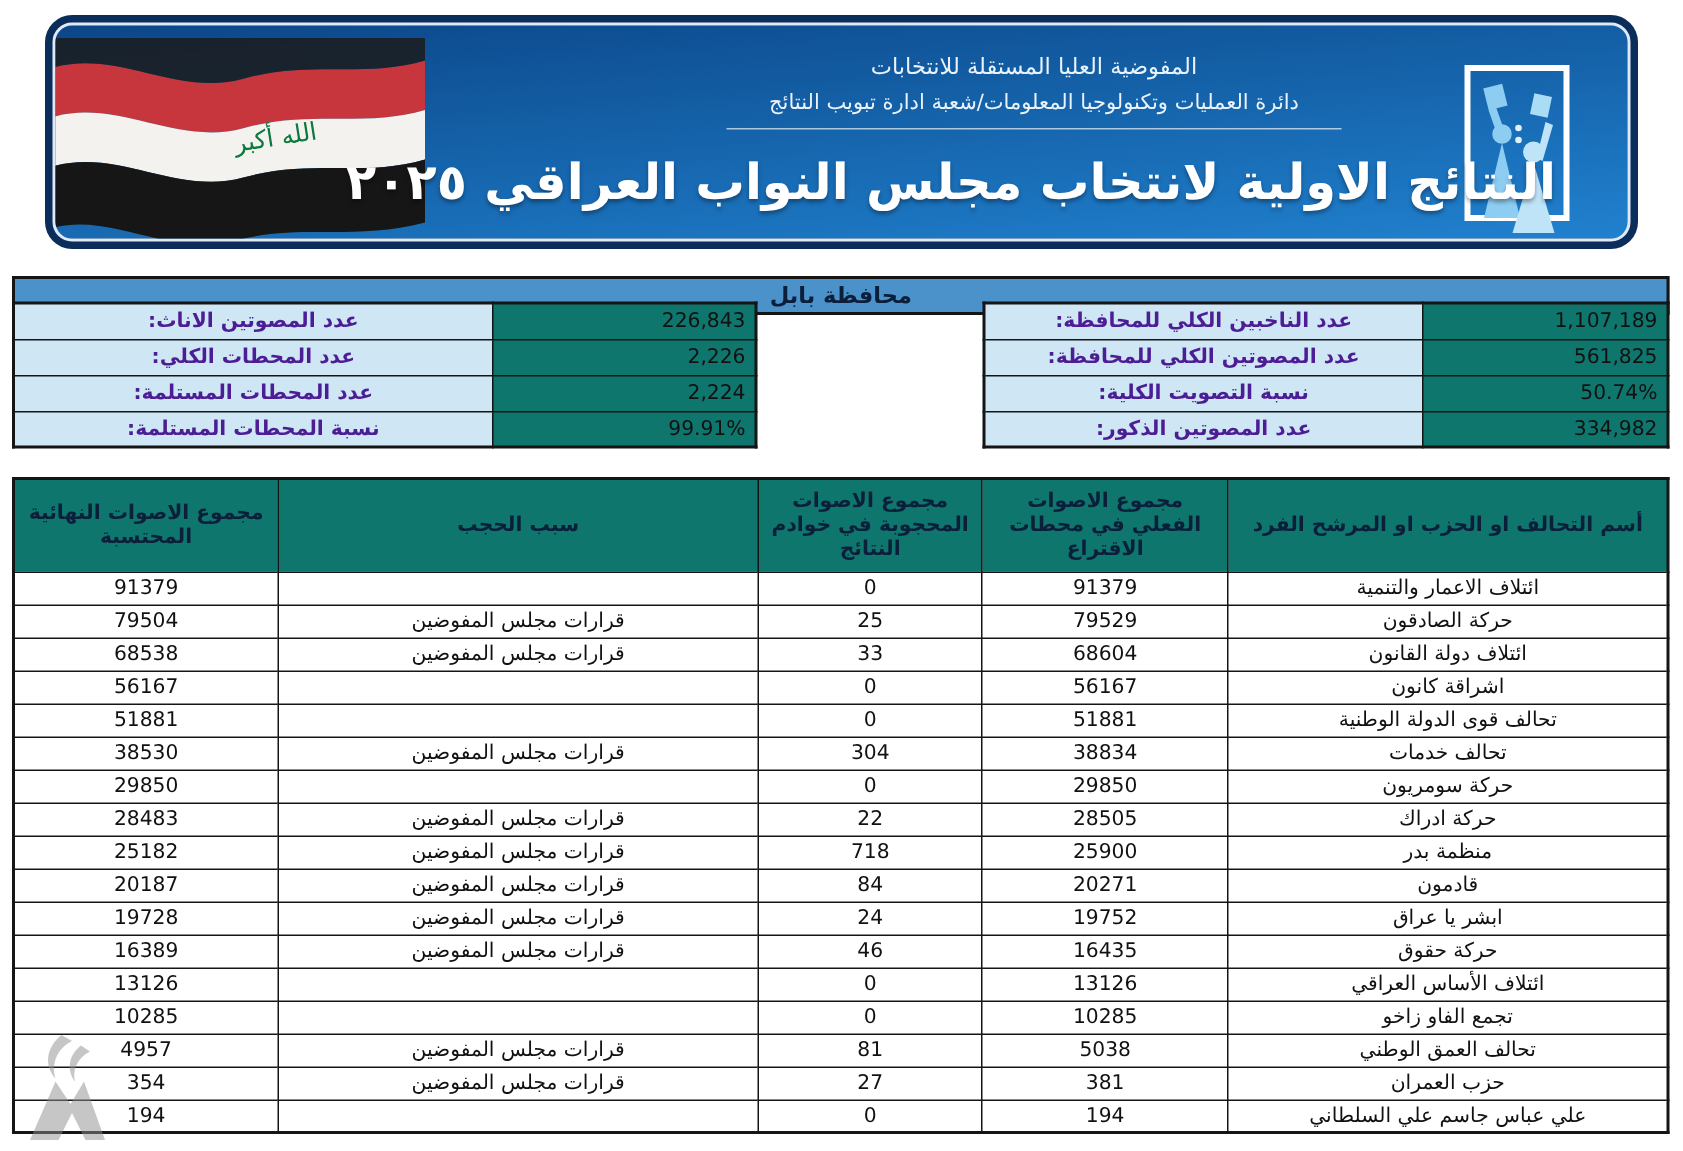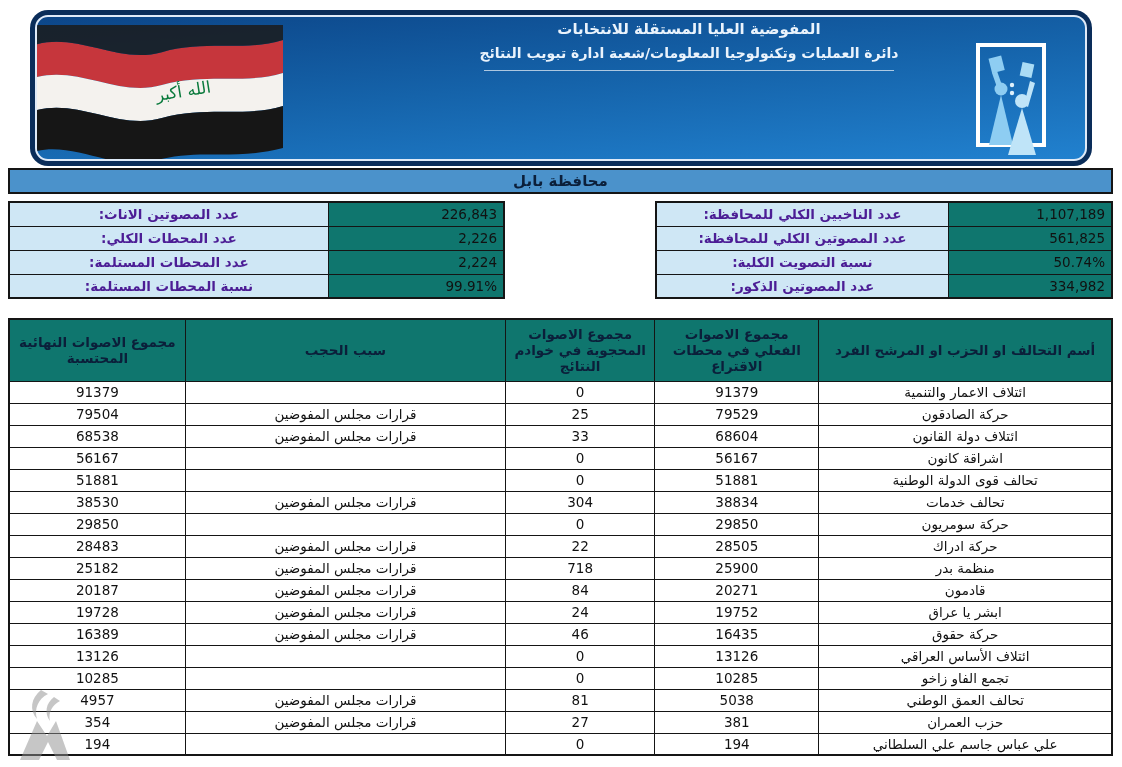--- a/index.html
+++ b/index.html
@@ -15,38 +15,38 @@
     position:absolute; left:30px; top:10px; width:1062px; height:156px;
     background:#0a2d5a; border-radius:18px; padding:5px;
   }
   .banner-inner {
     position:relative; width:100%; height:100%;
     border-radius:13px; border:2px solid #dfeaf8;
     background:linear-gradient(175deg,#0c4689 0%,#1563aa 48%,#2181cf 100%);
     overflow:hidden;
   }
   .banner-text {
-    position:absolute; top:3px; left:352px; width:600px;
-    text-align:center; color:#eaf3fc;font-weight:bold;
+    position:absolute; top:18px; left:352px; width:600px;
+    text-align:center; color:#eaf3fc;
   }
   .org-line1 { font-size:15px; letter-spacing:.5px; }
   .org-line2 { font-size:14px; margin-top:7px; }
   .org-sep   { width:410px; height:1px; background:rgba(255,255,255,.65); margin:9px auto 0 auto; }
   .banner-title {
     position:absolute; top:84px; left:300px; width:700px;
     text-align:center; color:#ffffff; font-size:33px; font-weight:bold;
     text-shadow:0 2px 3px rgba(0,0,0,.35);
     white-space:nowrap;
   }
   .logo-box { position:absolute; top:24px; right:36px; width:76px; height:114px; }
   .flag-box { position:absolute; top:-4px; left:-6px; width:252px; height:150px; }
 
   
   .province-bar {
-    position:absolute; left:8px; top:168px; width:1105px; height:26px;
+    position:absolute; left:8px; top:184px; width:1105px; height:26px;
     background:#4b92cb; border:2px solid #151515;
     color:#0b1f3a; font-weight:bold; font-size:15px;
     display:flex; align-items:center; justify-content:center;
   }
 
   
   table { border-collapse:collapse; }
   .summary { position:absolute; top:201px; border:2px solid #151515; }
   .summary td {
     border:1px solid #151515; height:24px; font-size:13.5px;
@@ -102,20 +102,21 @@
       <path d="M51,64 L57,40 L62,42 L55,66 Z" fill="#bfe4f8"></path>
       <circle cx="39" cy="44" r="2.2" fill="#dff1fb"></circle>
       <circle cx="39" cy="52" r="2.2" fill="#dff1fb"></circle>
     </svg>
 
     <div class="banner-text">
       <div class="org-line1">المفوضية العليا المستقلة للانتخابات</div>
       <div class="org-line2">دائرة العمليات وتكنولوجيا المعلومات/شعبة ادارة تبويب النتائج</div>
       <div class="org-sep"></div>
     </div>
+    <div class="banner-title">النتائج الاولية لانتخاب مجلس النواب العراقي ٢٠٢٥</div>
   </div>
 </div>
 
 <div class="province-bar">
   <span>محافظة بابل</span>
 </div>
 
 <table class="summary summary-right">
   <colgroup>
       <col style="width:163px">

